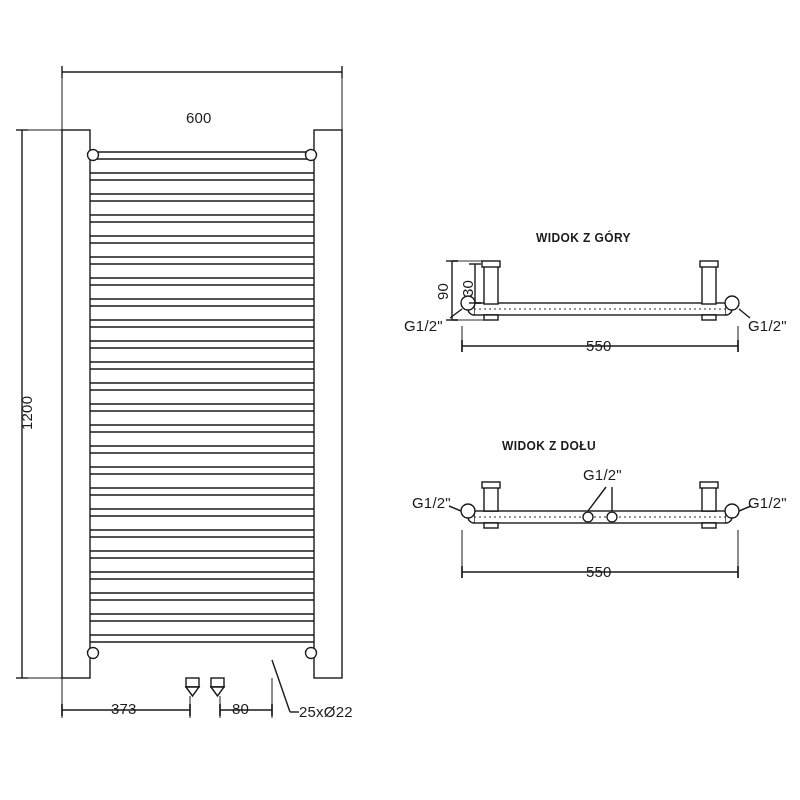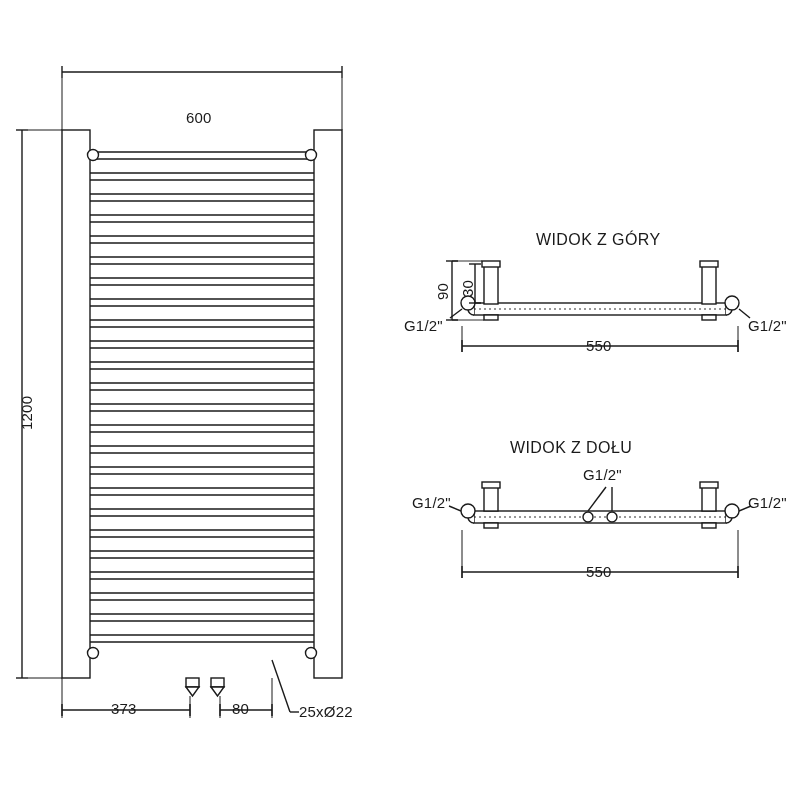--- a/index.html
+++ b/index.html
@@ -29,22 +29,22 @@
   }
   .lbl {
     position: absolute;
     font-family: "Liberation Sans", sans-serif;
     font-size: 15px;
     color: #1a1a1a;
     white-space: nowrap;
     letter-spacing: 0.2px;
   }
   .lbl.big {
-    font-size: 16px;
-    font-weight: normal;
+    font-size: 12px;
+    font-weight: bold;
     letter-spacing: 0.4px;
   }
   .lbl.rot {
     transform: rotate(-90deg);
     transform-origin: left top;
   }
 </style>
 </head>
 <body>
 
@@ -225,19 +225,19 @@
   <div class="lbl" style="left:232px; top:700px;">80</div>
   <div class="lbl" style="left:299px; top:703px;">25xØ22</div>
 
   <div class="lbl big" style="left:536px; top:231px;">WIDOK Z GÓRY</div>
   <div class="lbl rot" style="left:434px; top:300px;">90</div>
   <div class="lbl rot" style="left:459px; top:297px;">30</div>
   <div class="lbl" style="left:586px; top:337px;">550</div>
   <div class="lbl" style="left:404px; top:317px;">G1/2"</div>
   <div class="lbl" style="left:748px; top:317px;">G1/2"</div>
 
-  <div class="lbl big" style="left:502px; top:439px;margin-left:8px;">WIDOK Z DOŁU</div>
+  <div class="lbl big" style="left:502px; top:439px;">WIDOK Z DOŁU</div>
   <div class="lbl" style="left:586px; top:563px;">550</div>
   <div class="lbl" style="left:412px; top:494px;">G1/2"</div>
   <div class="lbl" style="left:748px; top:494px;">G1/2"</div>
   <div class="lbl" style="left:583px; top:466px;">G1/2"</div>
 
 </div>
 
 </body></html>

